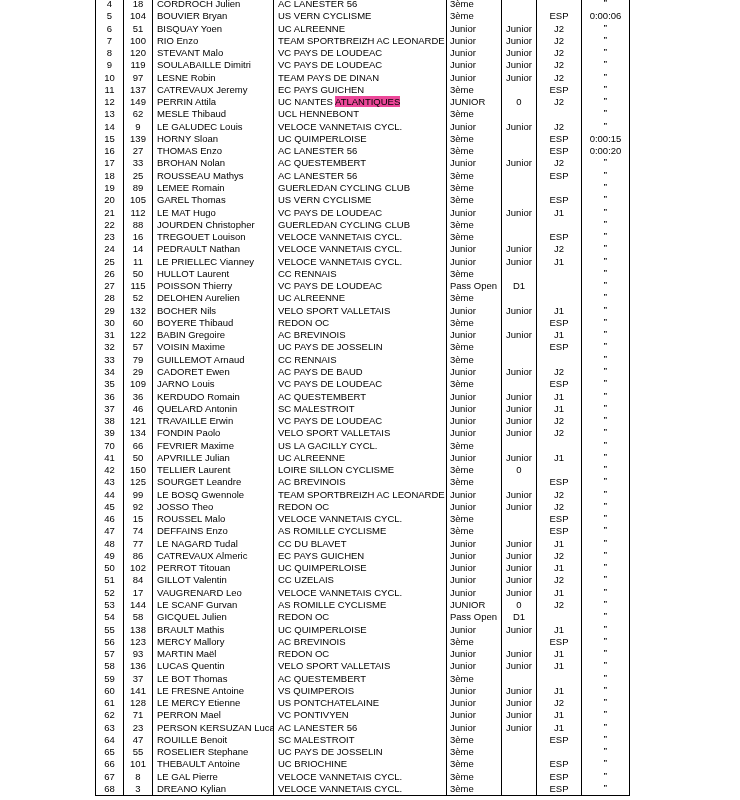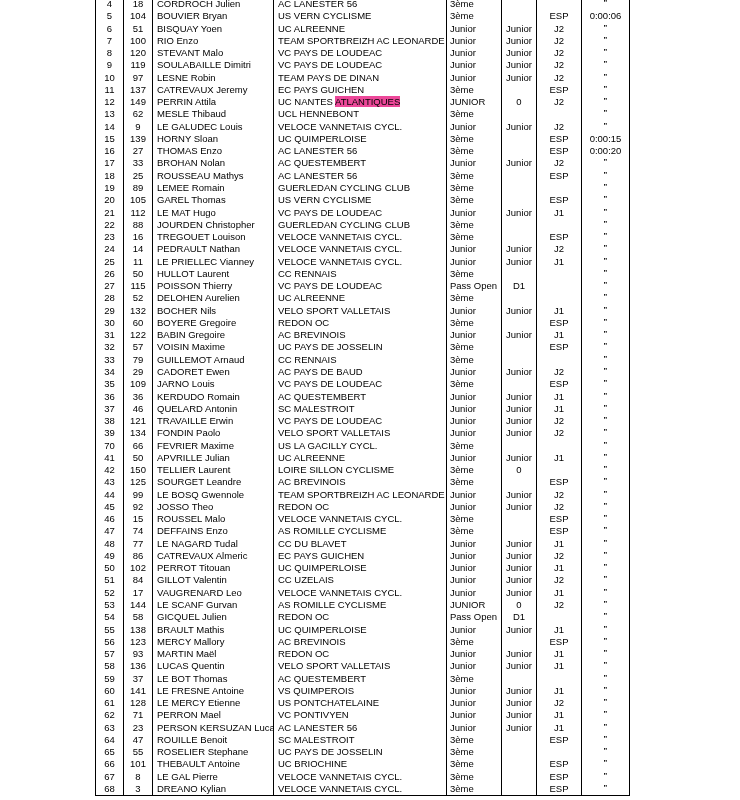--- a/index.html
+++ b/index.html
@@ -314,21 +314,21 @@
         <div class="cell c-name">BOCHER Nils</div>
         <div class="cell c-club">VELO SPORT VALLETAIS</div>
         <div class="cell c-cat">Junior</div>
         <div class="cell c-sub">Junior</div>
         <div class="cell c-code">J1</div>
         <div class="cell c-time ditto">"</div>
       </div>
       <div class="row">
         <div class="cell c-pos">30</div>
         <div class="cell c-bib">60</div>
-        <div class="cell c-name">BOYERE Gregoire</div>
+        <div class="cell c-name">BOYERE Thibaud</div>
         <div class="cell c-club">REDON OC</div>
         <div class="cell c-cat">3ème</div>
         <div class="cell c-sub"></div>
         <div class="cell c-code">ESP</div>
         <div class="cell c-time ditto">"</div>
       </div>
       <div class="row">
         <div class="cell c-pos">31</div>
         <div class="cell c-bib">122</div>
         <div class="cell c-name">BABIN Gregoire</div>

